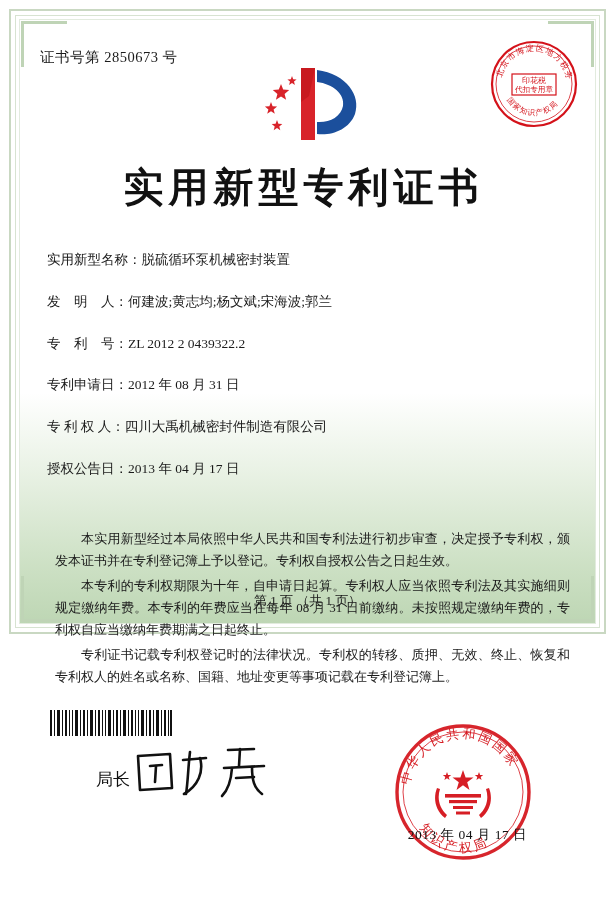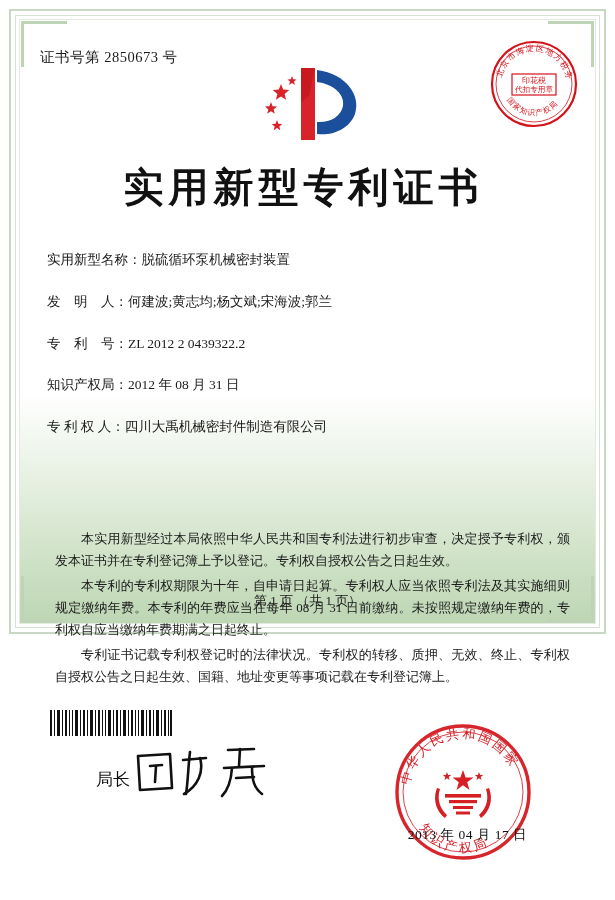--- a/index.html
+++ b/index.html
@@ -262,31 +262,34 @@
     <div class="field-row">
       <span class="field-label">实用新型名称：</span><span class="field-value">脱硫循环泵机械密封装置</span>
     </div>
     <div class="field-row">
       <span class="field-label">发　明　人：</span><span class="field-value">何建波;黄志均;杨文斌;宋海波;郭兰</span>
     </div>
     <div class="field-row">
       <span class="field-label">专　利　号：</span><span class="field-value">ZL 2012 2 0439322.2</span>
     </div>
     <div class="field-row">
-      <span class="field-label">知识产权局：</span><span class="field-value">2012 年 08 月 31 日</span>
+      <span class="field-label">专利申请日：</span><span class="field-value">2012 年 08 月 31 日</span>
     </div>
     <div class="field-row">
       <span class="field-label">专 利 权 人：</span><span class="field-value">四川大禹机械密封件制造有限公司</span>
+    </div>
+    <div class="field-row">
+      <span class="field-label">授权公告日：</span><span class="field-value">2013 年 04 月 17 日</span>
     </div>
   </div>
 
   <div class="body-text">
     <p>本实用新型经过本局依照中华人民共和国专利法进行初步审查，决定授予专利权，颁发本证书并在专利登记簿上予以登记。专利权自授权公告之日起生效。</p>
     <p>本专利的专利权期限为十年，自申请日起算。专利权人应当依照专利法及其实施细则规定缴纳年费。本专利的年费应当在每年 08 月 31 日前缴纳。未按照规定缴纳年费的，专利权自应当缴纳年费期满之日起终止。</p>
-    <p>专利证书记载专利权登记时的法律状况。专利权的转移、质押、无效、终止、专利权自授权公告之日起生效、国籍、地址变更等事项记载在专利登记簿上。</p>
+    <p>专利证书记载专利权登记时的法律状况。专利权的转移、质押、无效、终止、恢复和专利权人的姓名或名称、国籍、地址变更等事项记载在专利登记簿上。</p>
   </div>
 
   <div class="barcode">
     <svg viewBox="0 0 122 26" width="122" height="26" aria-hidden="true">
       <g fill="#111">
         <rect x="0" y="0" width="2" height="26"></rect>
           <rect x="4" y="0" width="1" height="26"></rect>
         <rect x="7" y="0" width="3" height="26"></rect>
           <rect x="12" y="0" width="1" height="26"></rect>
         <rect x="15" y="0" width="2" height="26"></rect>

